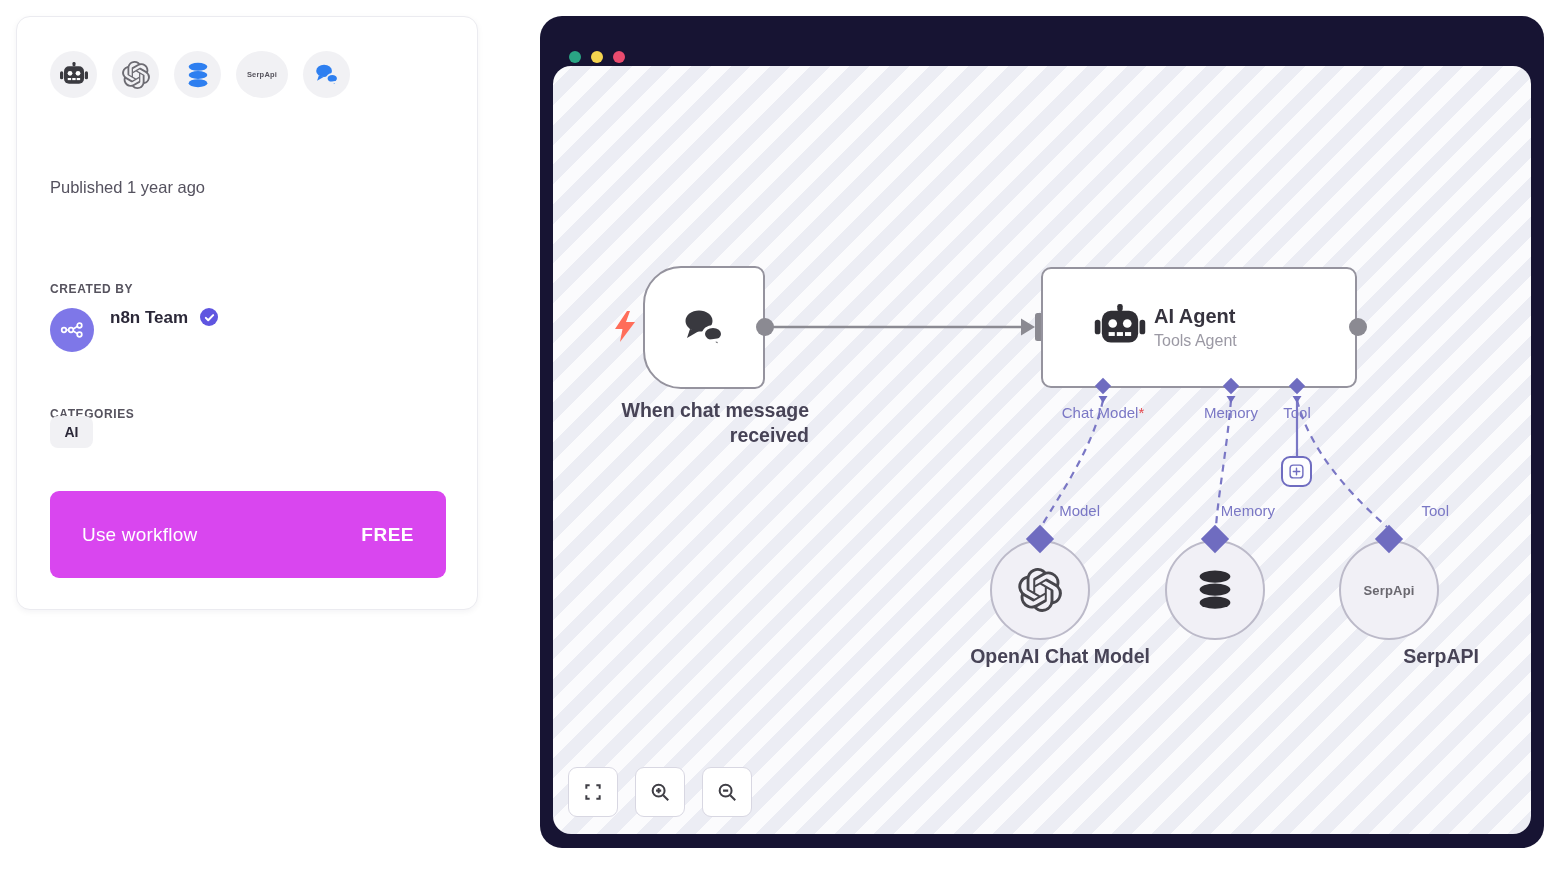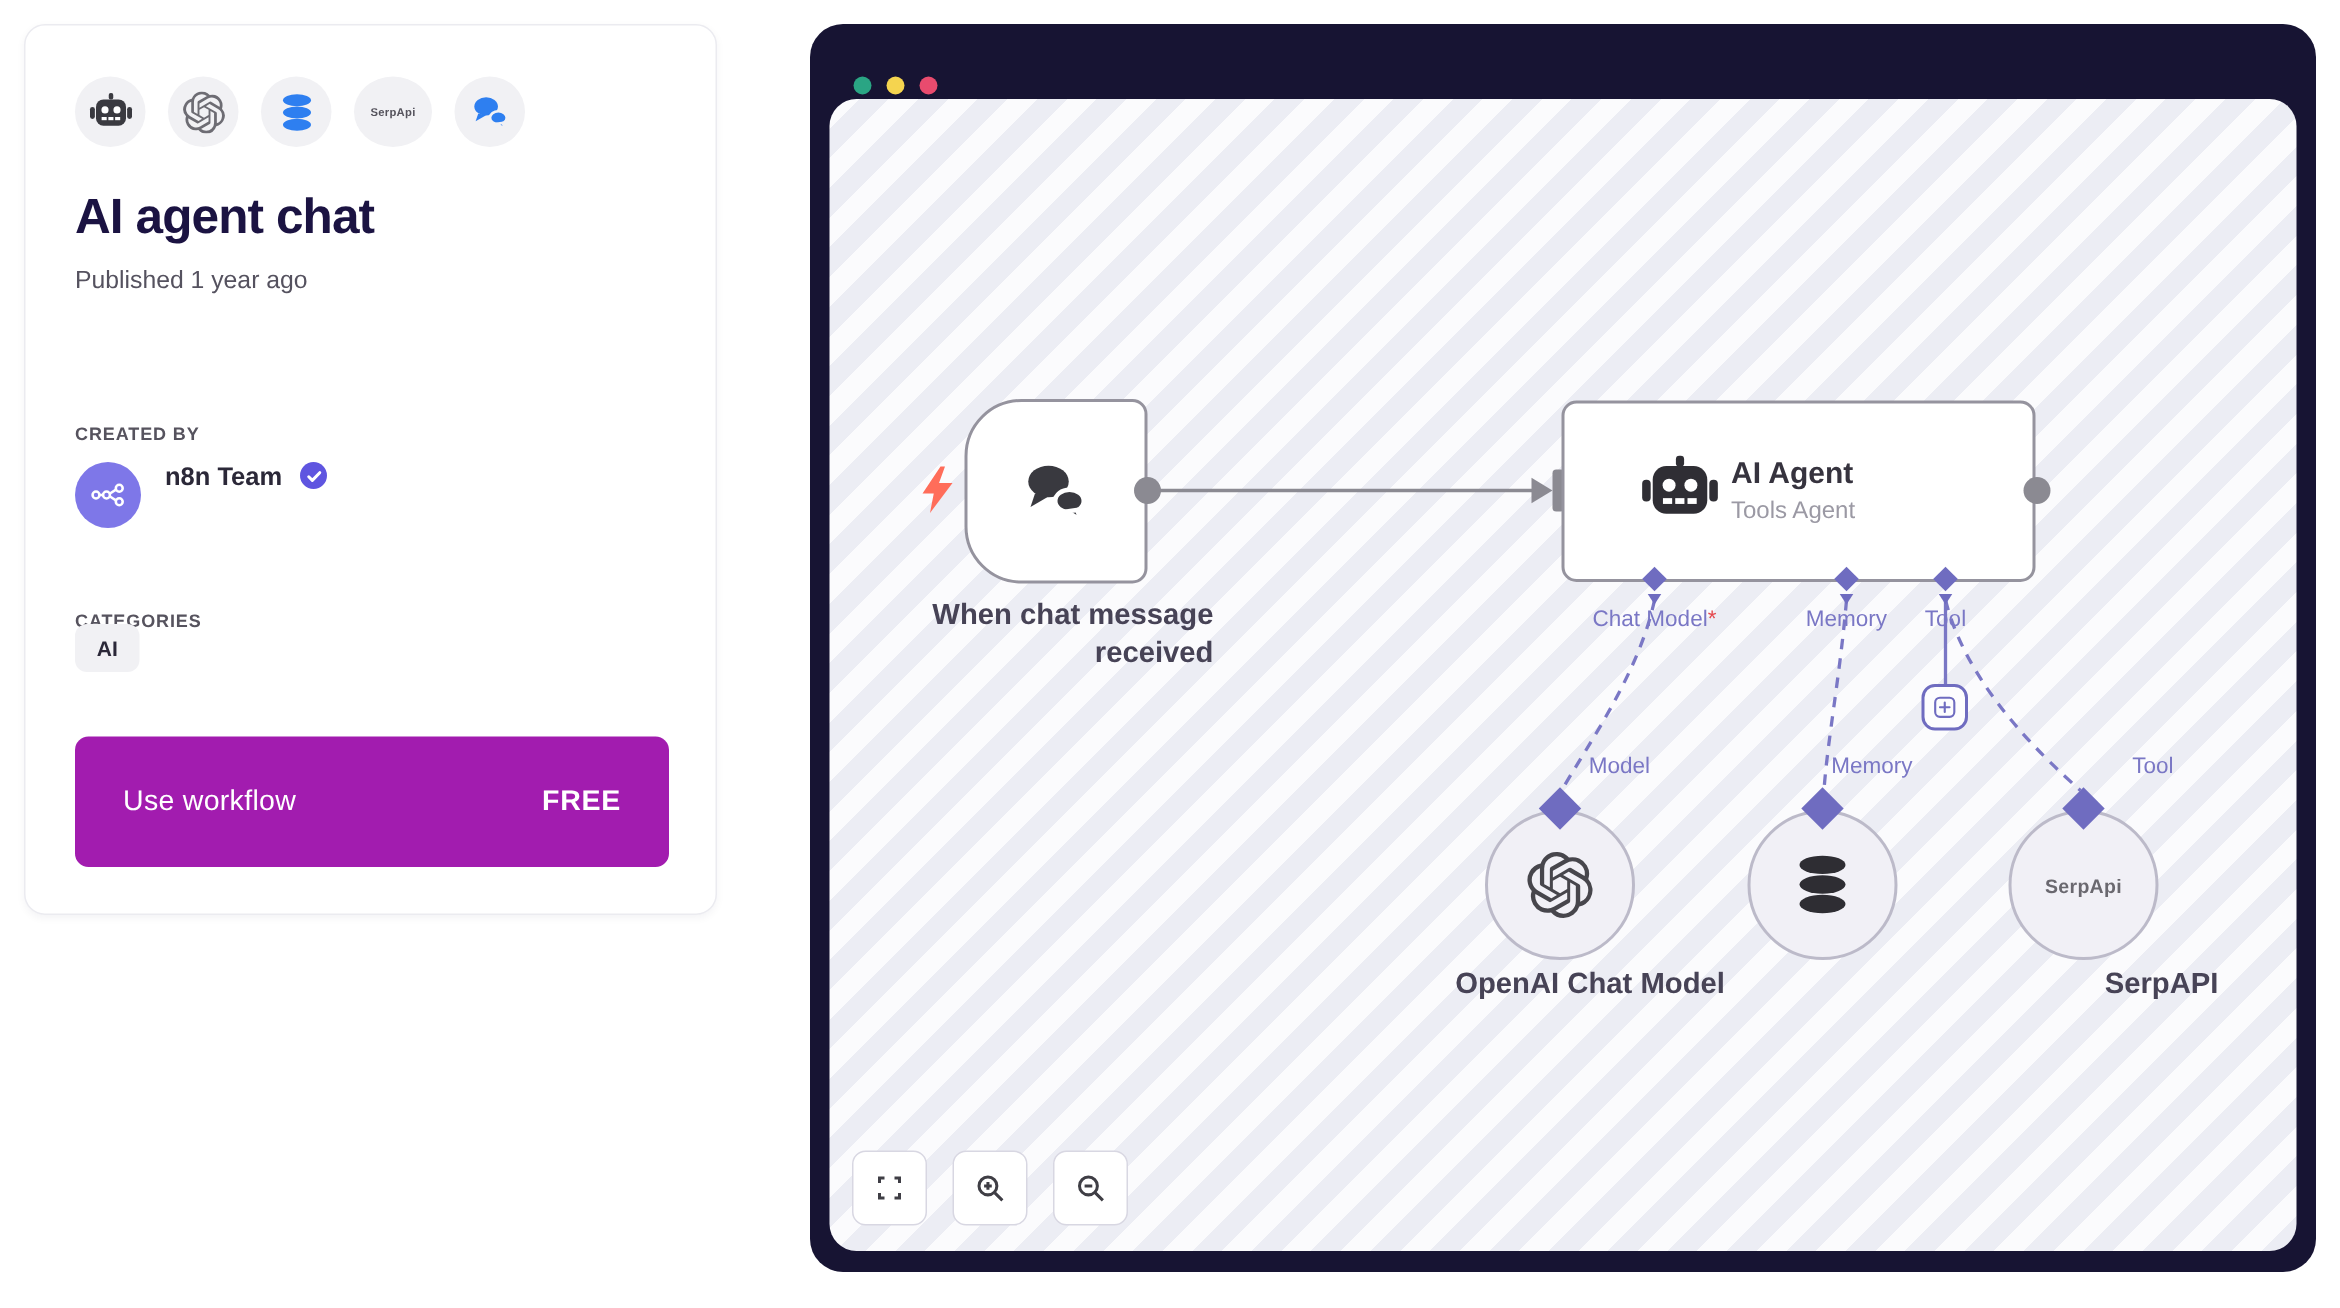--- a/index.html
+++ b/index.html
@@ -25,21 +25,21 @@
   .avatar { width:44px; height:44px; border-radius:50%; background:#7e77e8; display:flex; align-items:center; justify-content:center; }
   .creator-name { font-size:17px; font-weight:600; color:#2b2838; }
   .verified { width:18px; height:18px; border-radius:50%; background:#5f55e0; display:flex; align-items:center; justify-content:center; margin-left:-4px; }
   .chip {
     position:absolute; left:33px; top:399px; min-width:43px; height:32px; padding:0 14px;
     background:#f1f1f4; border-radius:8px; display:flex; align-items:center; justify-content:center;
     font-size:14px; font-weight:600; color:#2b2838;
   }
   .cta {
     position:absolute; left:33px; top:474px; width:396px; height:87px;
-    background:#a21caf; border:none; border-radius:9px; cursor:pointer;
+    background:#d946ef; border:none; border-radius:9px; cursor:pointer;
     display:flex; align-items:center; justify-content:space-between; padding:0 32px;
     color:#ffffff;
   }
   .cta .cta-label { font-size:19px; font-weight:500; letter-spacing:.2px; }
   .cta .cta-badge { font-size:19px; font-weight:800; letter-spacing:.5px; }
 
   
   .window {
     position:absolute; left:540px; top:16px; width:1004px; height:832px;
     background:#171433; border-radius:22px;
@@ -146,21 +146,20 @@
             <polygon points="10,25 7,34 19,27"></polygon>
           </g>
         <g fill="#2e7ff0" stroke="#f1f1f4" stroke-width="3">
             <ellipse cx="33" cy="30" rx="9.5" ry="7.5"></ellipse>
             <polygon points="38,36 41,43 31,37"></polygon>
           </g>
       </svg>
     </div>
   </div>
 
-  <h1 class="card-title">AI agent chat</h1>
   <div class="published">Published 1 year ago</div>
 
   <div class="mini-heading" style="top:265px">CREATED BY</div>
   <div class="creator-row">
     <div class="avatar">
       <svg width="28" height="28" viewBox="0 0 28 28" fill="none" stroke="#ffffff" stroke-width="1.7">
         <circle cx="6" cy="14" r="2.3"></circle>
           <circle cx="13" cy="14" r="2.3"></circle>
         <circle cx="21.5" cy="9.5" r="2.3"></circle>
           <circle cx="21.5" cy="18.5" r="2.3"></circle>

